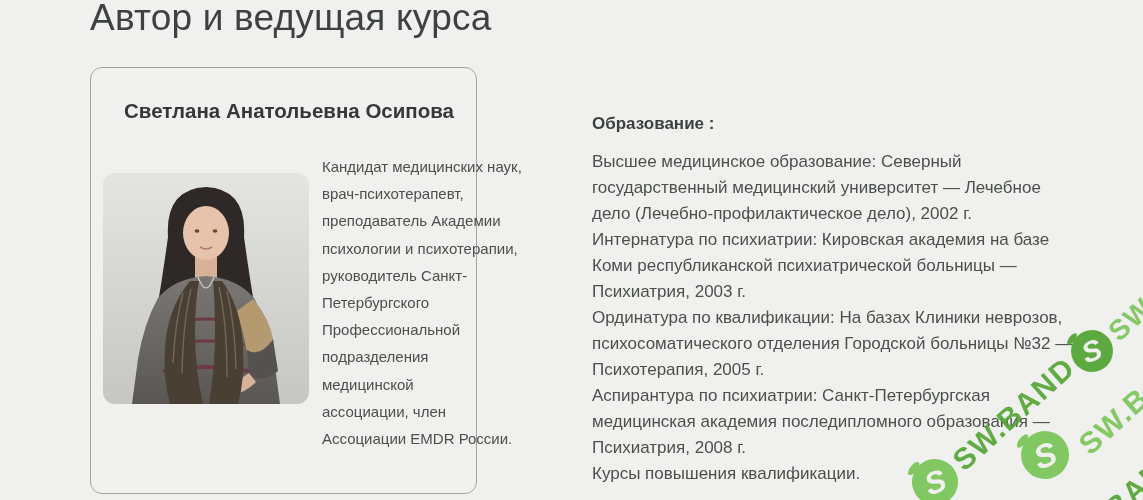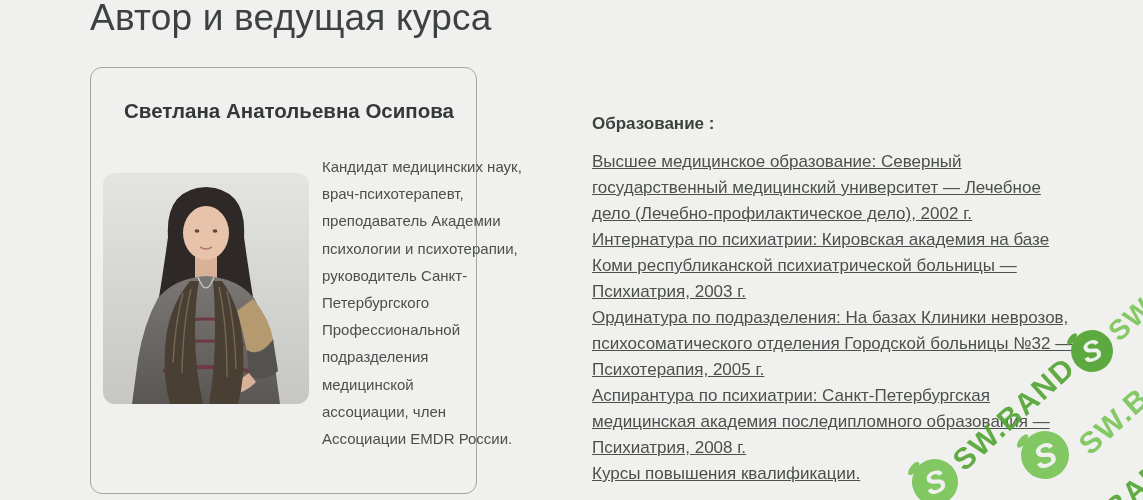--- a/index.html
+++ b/index.html
@@ -78,21 +78,20 @@
   }
   .education .edu-heading {
     font-weight: 700;
     color: #3c413e;
     line-height: 26px;
     margin-bottom: 12px;
   }
   .education .tline {
     line-height: 26px;
     white-space: nowrap;
-    text-decoration: underline;
   }
 
   
   .watermark {
     position: absolute;
     inset: 0;
     pointer-events: none;
     overflow: hidden;
   }
   .wm-text {
@@ -203,21 +202,21 @@
 
 <section class="education">
   <div class="edu-heading">Образование :</div>
   <div class="edu-lines">
       <div class="tline">Высшее медицинское образование: Северный</div>
       <div class="tline">государственный медицинский университет — Лечебное</div>
       <div class="tline">дело (Лечебно-профилактическое дело), 2002 г.</div>
       <div class="tline">Интернатура по психиатрии: Кировская академия на базе</div>
       <div class="tline">Коми республиканской психиатрической больницы —</div>
       <div class="tline">Психиатрия, 2003 г.</div>
-      <div class="tline">Ординатура по подразделения: На базах Клиники неврозов,</div>
+      <div class="tline">Ординатура по квалификации: На базах Клиники неврозов,</div>
       <div class="tline">психосоматического отделения Городской больницы №32 —</div>
       <div class="tline">Психотерапия, 2005 г.</div>
       <div class="tline">Аспирантура по психиатрии: Санкт-Петербургская</div>
       <div class="tline">медицинская академия последипломного образования —</div>
       <div class="tline">Психиатрия, 2008 г.</div>
       <div class="tline">Курсы повышения квалификации.</div>
     </div>
 </section>
 
 <div class="watermark">

